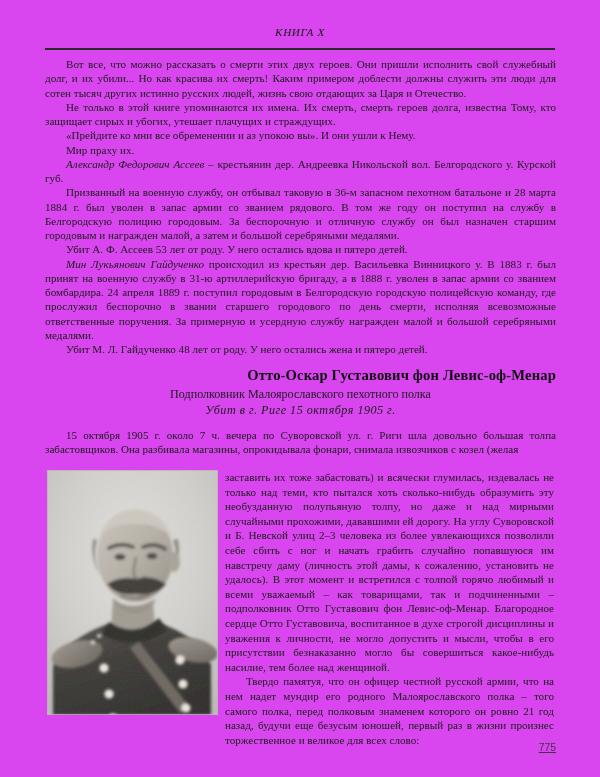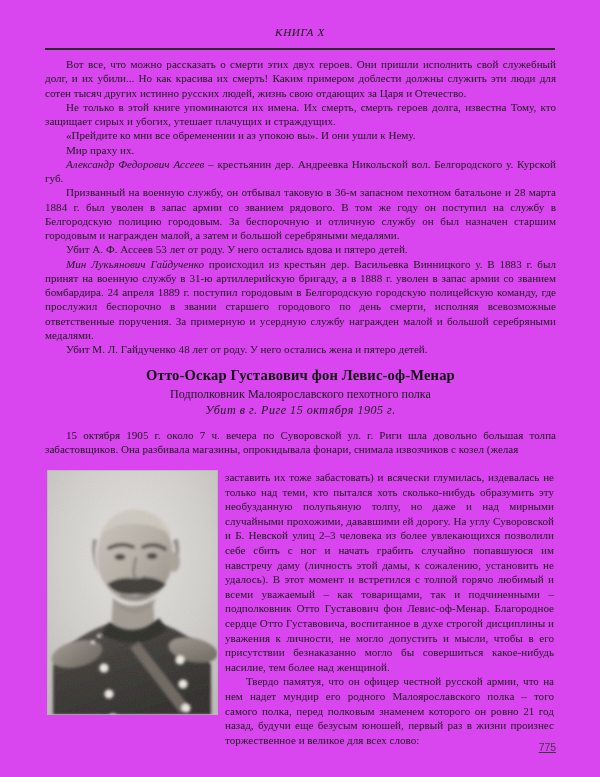--- a/index.html
+++ b/index.html
@@ -71,20 +71,21 @@
     top: 366px;
     width: 511px;
     text-align: center;
   }
   .sec-title {
     font-size: 14.6px;
     font-weight: bold;
     letter-spacing: 0.15px;
     line-height: 18px;
     color: #101010;
+    text-align: right;
   }
   .sec-sub1 {
     font-size: 12.1px;
     line-height: 16px;
     margin-top: 2px;
     color: #1b1b1b;
   }
   .sec-sub2 {
     font-size: 12.1px;
     font-style: italic;

